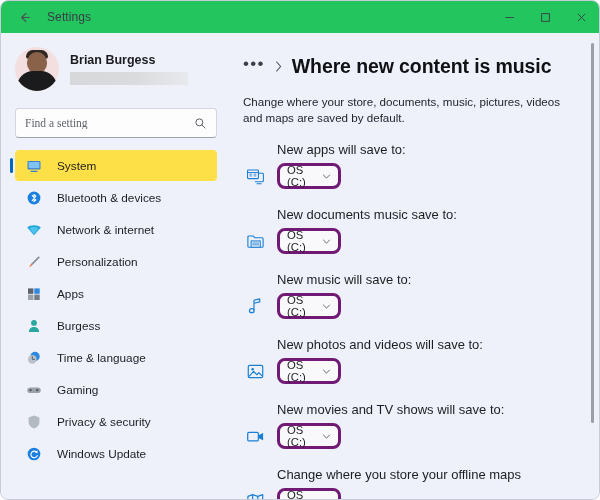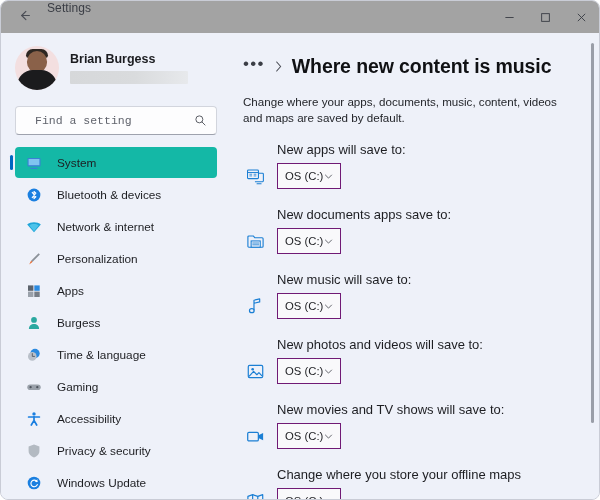--- a/index.html
+++ b/index.html
@@ -20,21 +20,22 @@
     overflow: hidden;
     display: flex;
     flex-direction: column;
   }
 
   
   .titlebar {
     height: 32px;
     flex: 0 0 32px;
     display: flex;
-    background: #a3a3a3;
+    align-items: center;
+    background: #22c55e;
   }
   .back-btn {
     width: 30px; height: 28px;
     margin-left: 8px;
     display: flex; align-items: center; justify-content: center;
     color: #4a4d55;
     border-radius: 4px;
   }
   .titlebar-title {
     font-size: 12px;
@@ -124,39 +125,38 @@
     border-bottom: 1.6px solid #9ea2ad;
     border-radius: 4px;
     display: flex;
     align-items: center;
     padding: 0 9px;
   }
   .search-input {
     flex: 1;
     border: 0; outline: 0;
     background: transparent;
-    font-family: Liberation Mono, monospace;
+    font-family: Liberation Serif, serif;
     font-size: 11.5px;
     color: #3d4049;
-    margin-left: 10px;
   }
   .search-input::placeholder { color: #61646d; }
   .search-icon { color: #41444c; display: flex; }
 
   .nav { margin-top: 12px; flex: 1; }
   .nav-item {
     position: relative;
     height: 31px;
     display: flex;
     align-items: center;
     border-radius: 4px;
     padding-left: 10px;
     margin-bottom: 1px;
   }
-  .nav-item.selected { background: #14b8a6; }
+  .nav-item.selected { background: #fde047; }
   .nav-item.selected::before {
     content: "";
     position: absolute;
     left: -5px; top: 8px;
     width: 3px; height: 15px;
     border-radius: 2px;
     background: #0067c0;
   }
   .nav-icon {
     width: 18px; height: 18px;
@@ -229,22 +229,22 @@
   .row-icon {
     width: 24px; height: 24px;
     flex: 0 0 24px;
     display: flex; align-items: center; justify-content: center;
     color: #1b7fd4;
   }
   .dropdown {
     margin-left: 10px;
     width: 64px; height: 26px;
     background: #f9f9fb;
-    border: 1px solid #701a75;
-    border-radius: 0;
+    border: 3px solid #701a75;
+    border-radius: 8px;
     display: flex;
     align-items: center;
     padding: 0 7px;
   }
   .dd-value {
     font-size: 11.3px;
     color: #1d1e22;
   }
   .dd-chevron {
     margin-left: auto;
@@ -404,30 +404,20 @@
           <span class="nav-icon">
             <svg width="16" height="16" viewBox="0 0 16 16">
               <rect x="1.3" y="5.4" width="13.4" height="5.6" rx="2.8" fill="#9aa1aa"></rect>
               <circle cx="4.6" cy="8.2" r="1.15" fill="#4c535c"></circle>
               <circle cx="11.3" cy="8.2" r="1.15" fill="#4c535c"></circle>
             </svg>
           </span>
           <span class="nav-label">Gaming</span>
         </div>
 
-        <div class="nav-item">
-          <span class="nav-icon">
-            <svg width="16" height="16" viewBox="0 0 16 16">
-              <circle cx="8" cy="2.9" r="1.7" fill="#1a7fe0"></circle>
-              <path d="M2.6 6 H13.4" stroke="#1a7fe0" stroke-width="1.7" stroke-linecap="round"></path>
-              <path d="M8 5.5 V9.4 L5.3 14 M8 9.4 L10.7 14" fill="none" stroke="#1a7fe0" stroke-width="1.7" stroke-linecap="round" stroke-linejoin="round"></path>
-            </svg>
-          </span>
-          <span class="nav-label">Accessibility</span>
-        </div>
 
         <div class="nav-item">
           <span class="nav-icon">
             <svg width="16" height="16" viewBox="0 0 16 16">
               <path d="M8 1.6 L13.4 3.6 V8 C13.4 11.3 10.9 13.5 8 14.5 C5.1 13.5 2.6 11.3 2.6 8 V3.6 Z" fill="#b3bac2"></path>
             </svg>
           </span>
           <span class="nav-label">Privacy &amp; security</span>
         </div>
 
@@ -450,21 +440,21 @@
       <div class="breadcrumb">
         <span class="bc-dots">•••</span>
         <span class="bc-sep">
           <svg width="9" height="13" viewBox="0 0 10 14">
             <path d="M3 2 L7.4 7 L3 12" fill="none" stroke="currentColor" stroke-width="1.25" stroke-linecap="round" stroke-linejoin="round"></path>
           </svg>
         </span>
         <span class="page-title">Where new content is music</span>
       </div>
 
-      <div class="page-desc">Change where your apps, documents, music, content, videos and maps are saved by default.</div>
+      <div class="page-desc">Change where your store, documents, music, pictures, videos and maps are saved by default.</div>
 
       <div class="rows">
 
         <div class="setting-row">
           <div class="row-label">New apps will save to:</div>
           <div class="row-control">
             <span class="row-icon">
               <svg width="19" height="19" viewBox="0 0 20 20">
                 <rect x="1.6" y="3.2" width="11.5" height="9" rx="1" fill="none" stroke="#1b7fd4" stroke-width="1.15"></rect>
                 <path d="M1.6 5.8 H13.1" stroke="#1b7fd4" stroke-width="1"></path>
@@ -478,21 +468,21 @@
               <span class="dd-chevron">
                 <svg width="9" height="9" viewBox="0 0 10 10">
                   <path d="M1.6 3.4 L5 6.8 L8.4 3.4" fill="none" stroke="currentColor" stroke-width="0.95" stroke-linecap="round" stroke-linejoin="round"></path>
                 </svg>
               </span>
             </div>
           </div>
         </div>
 
         <div class="setting-row">
-          <div class="row-label">New documents apps save to:</div>
+          <div class="row-label">New documents music save to:</div>
           <div class="row-control">
             <span class="row-icon">
               <svg width="19" height="19" viewBox="0 0 20 20">
                 <path d="M2 5.2 A1 1 0 0 1 3 4.2 H7.6 L9.2 6 H17 A1 1 0 0 1 18 7 V15 A1 1 0 0 1 17 16 H3 A1 1 0 0 1 2 15 Z" fill="none" stroke="#1b7fd4" stroke-width="1.2" stroke-linejoin="round"></path>
                 <rect x="5.4" y="9.4" width="9.6" height="6.6" fill="#eef1f9" stroke="#1b7fd4" stroke-width="1.1"></rect>
                 <path d="M7.1 11.6 H13.3 M7.1 13.5 H13.3" stroke="#1b7fd4" stroke-width="0.9" stroke-linecap="round"></path>
               </svg>
             </span>
             <div class="dropdown">
               <span class="dd-value">OS (C:)</span>

